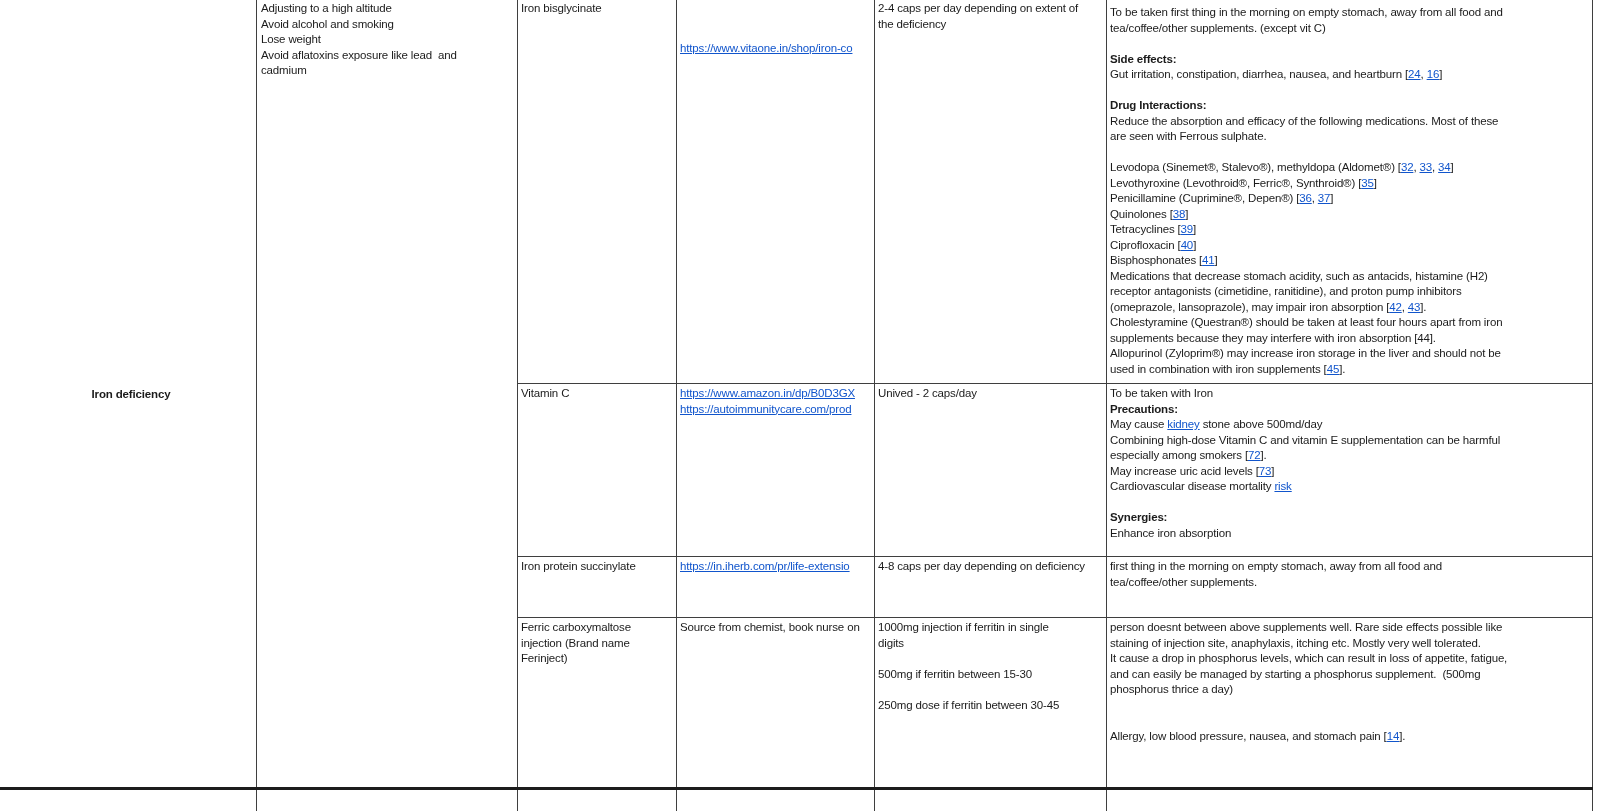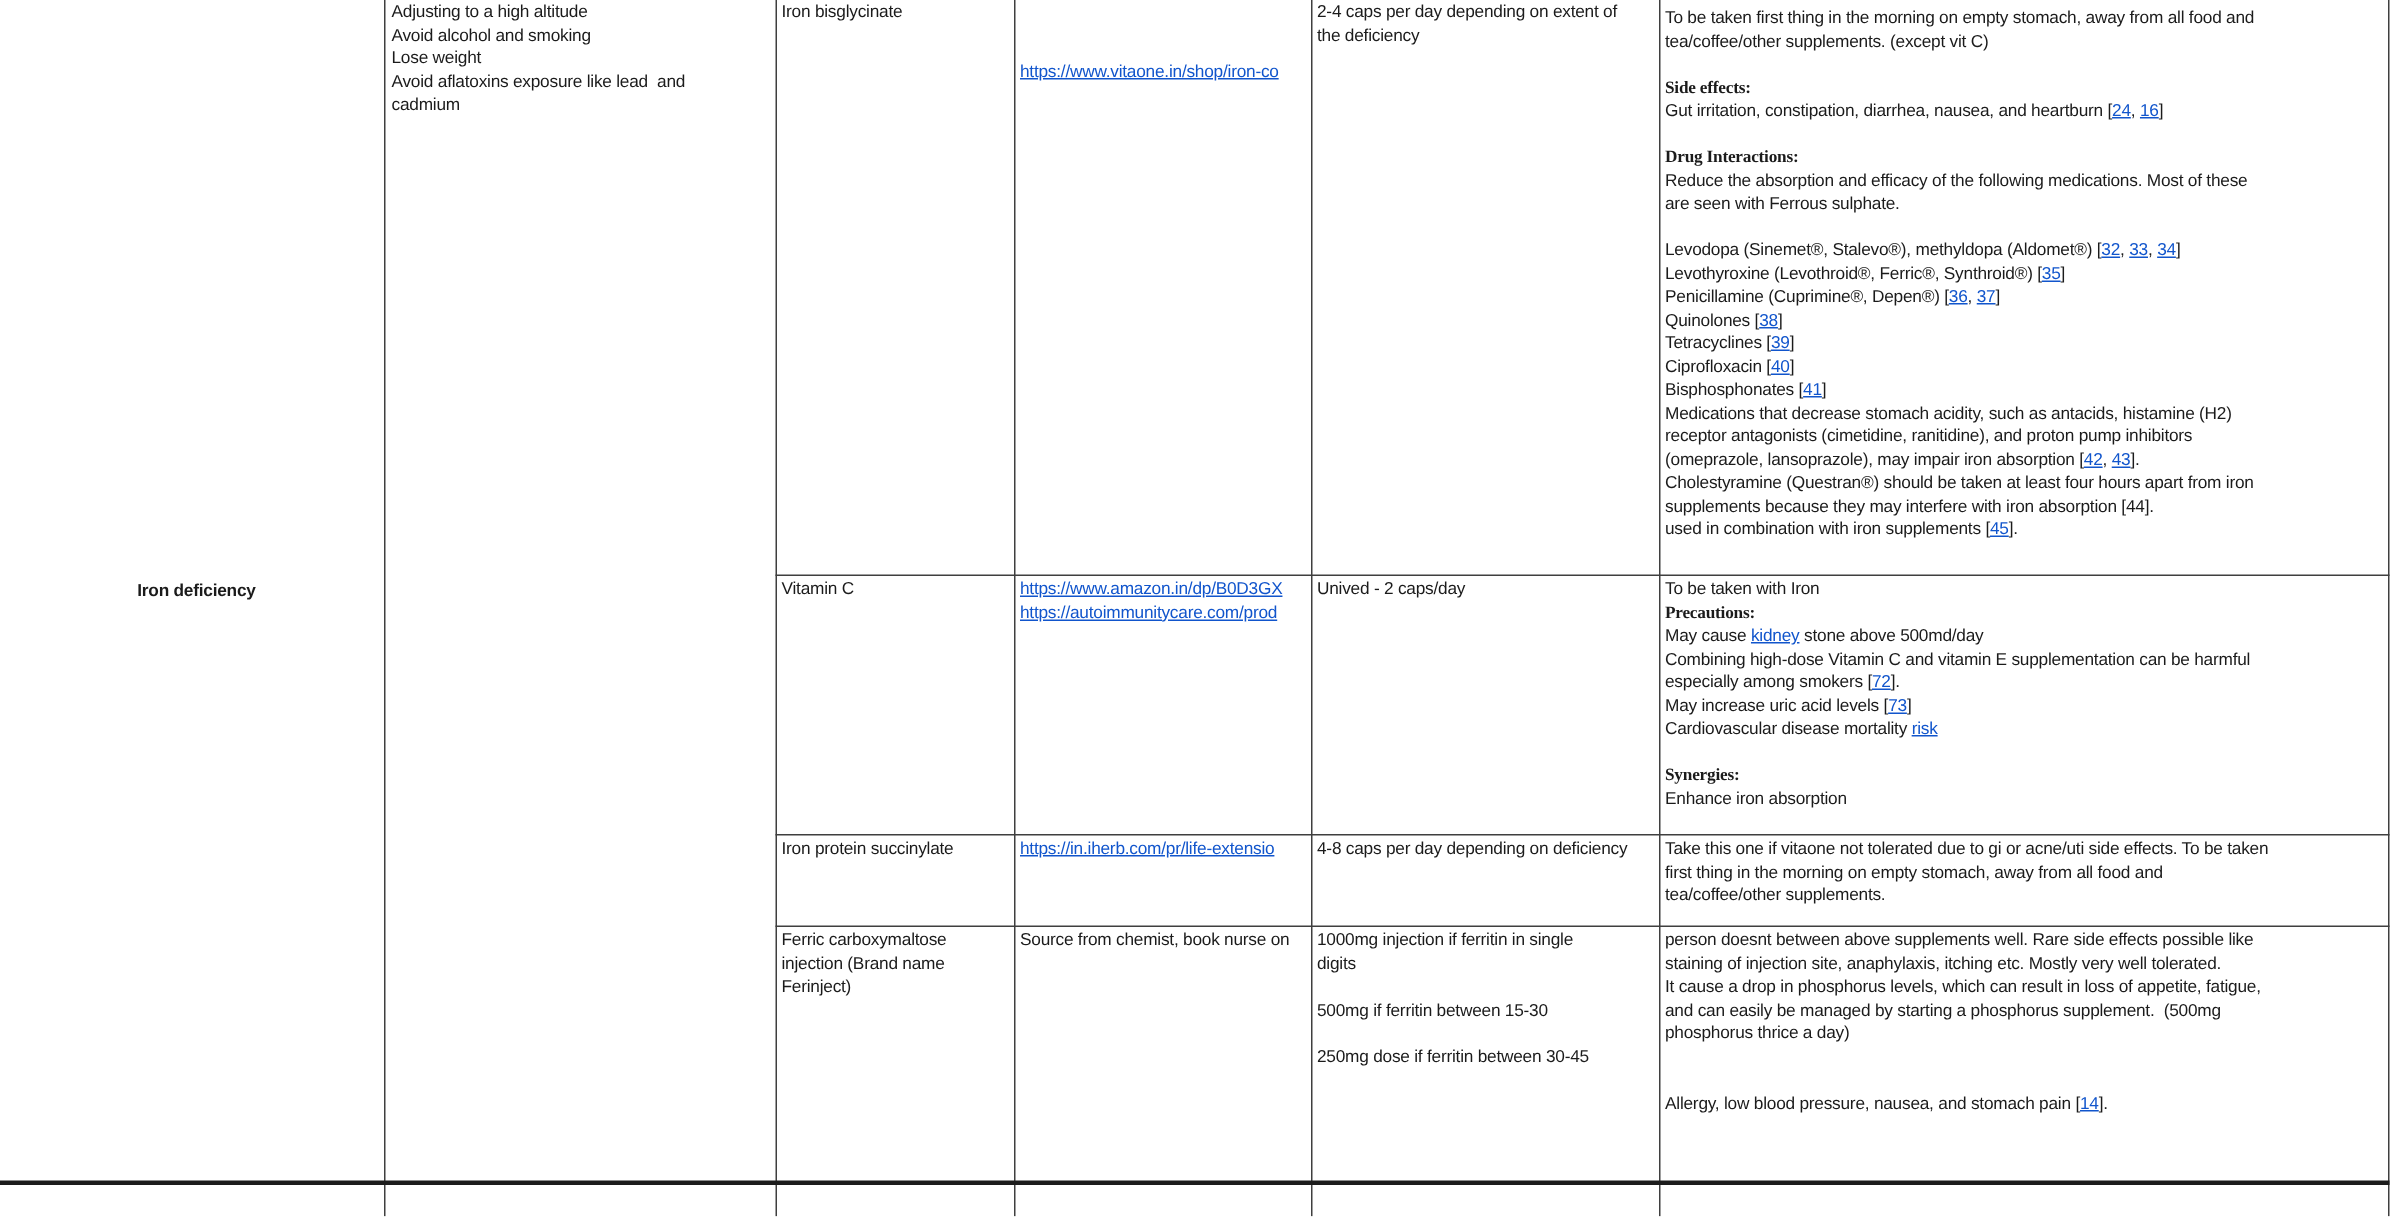--- a/index.html
+++ b/index.html
@@ -7,21 +7,21 @@
     position:relative;width:1600px;height:811px;background:var(--bg,#fff);
     overflow:hidden;color:var(--text,#1b1b1b);
     font-family:"Liberation Sans",sans-serif;
     font-size:11.5px;line-height:15.5px;letter-spacing:-0.15px;
   }
   .vline{position:absolute;top:0;bottom:0;width:1px;background:var(--border,#3f3f3f);}
   .hline{position:absolute;height:1px;background:var(--border,#3f3f3f);}
   .thick{position:absolute;height:3px;background:var(--thick,#1c1c1c);}
   .cell{position:absolute;overflow:hidden;padding:2px 3px 0 3px;}
   .ln{white-space:pre;min-height:15.5px;}
-  .b{font-weight:bold;font-family:Liberation Serif, serif;}
+  .b{font-weight:bold;}
   .lk{color:var(--link,#1155cc);text-decoration:underline;cursor:pointer;}
   #cond-cell{display:flex;align-items:center;justify-content:center;font-weight:bold;}
 </style>
 </head>
 <body>
 
 <div id="screen" style="--bg: #ffffff; --text: #1b1b1b; --link: #1155cc; --border: #3f3f3f; --thick: #1c1c1c;">
 
   <div class="vline" style="left:256px"></div>
   <div class="vline" style="left:517px"></div>
@@ -73,20 +73,21 @@
         <div class="ln"><span>Penicillamine (Cuprimine®, Depen®) [</span><span class="lk">36</span><span>, </span><span class="lk">37</span><span>]</span></div>
         <div class="ln"><span>Quinolones [</span><span class="lk">38</span><span>]</span></div>
         <div class="ln"><span>Tetracyclines [</span><span class="lk">39</span><span>]</span></div>
         <div class="ln"><span>Ciprofloxacin [</span><span class="lk">40</span><span>]</span></div>
         <div class="ln"><span>Bisphosphonates [</span><span class="lk">41</span><span>]</span></div>
         <div class="ln">Medications that decrease stomach acidity, such as antacids, histamine (H2)</div>
         <div class="ln">receptor antagonists (cimetidine, ranitidine), and proton pump inhibitors</div>
         <div class="ln"><span>(omeprazole, lansoprazole), may impair iron absorption [</span><span class="lk">42</span><span>, </span><span class="lk">43</span><span>].</span></div>
         <div class="ln">Cholestyramine (Questran®) should be taken at least four hours apart from iron</div>
         <div class="ln">supplements because they may interfere with iron absorption [44].</div>
+        <div class="ln">Allopurinol (Zyloprim®) may increase iron storage in the liver and should not be</div>
         <div class="ln"><span>used in combination with iron supplements [</span><span class="lk">45</span><span>].</span></div>
       </div>
       <div class="cell" style="left: 518px; top: 384px; width: 151px; height: 169px; padding-top: 2px;">
         <div class="ln">Vitamin C</div>
       </div>
       <div class="cell" style="left: 677px; top: 384px; width: 190px; height: 169px; padding-top: 2px;">
         <div class="ln"><span class="lk">https://www.amazon.in/dp/B0D3GX</span></div>
         <div class="ln"><span class="lk">https://autoimmunitycare.com/prod</span></div>
       </div>
       <div class="cell" style="left: 875px; top: 384px; width: 224px; height: 169px; padding-top: 2px;">
@@ -107,21 +108,20 @@
       <div class="cell" style="left: 518px; top: 557px; width: 151px; height: 57px; padding-top: 2px;">
         <div class="ln">Iron protein succinylate</div>
       </div>
       <div class="cell" style="left: 677px; top: 557px; width: 190px; height: 57px; padding-top: 2px;">
         <div class="ln"><span class="lk">https://in.iherb.com/pr/life-extensio</span></div>
       </div>
       <div class="cell" style="left: 875px; top: 557px; width: 224px; height: 57px; padding-top: 2px;">
         <div class="ln">4-8 caps per day depending on deficiency</div>
       </div>
       <div class="cell" style="left: 1107px; top: 557px; width: 478px; height: 57px; padding-top: 2px;">
-        <div class="ln">Take this one if vitaone not tolerated due to gi or acne/uti side effects. To be taken</div>
         <div class="ln">first thing in the morning on empty stomach, away from all food and</div>
         <div class="ln">tea/coffee/other supplements.</div>
       </div>
       <div class="cell" style="left: 518px; top: 618px; width: 151px; height: 166px; padding-top: 2px;">
         <div class="ln">Ferric carboxymaltose</div>
         <div class="ln">injection (Brand name</div>
         <div class="ln">Ferinject)</div>
       </div>
       <div class="cell" style="left: 677px; top: 618px; width: 190px; height: 166px; padding-top: 2px;">
         <div class="ln"><span>Source from chemist, book nurse on</span></div>

